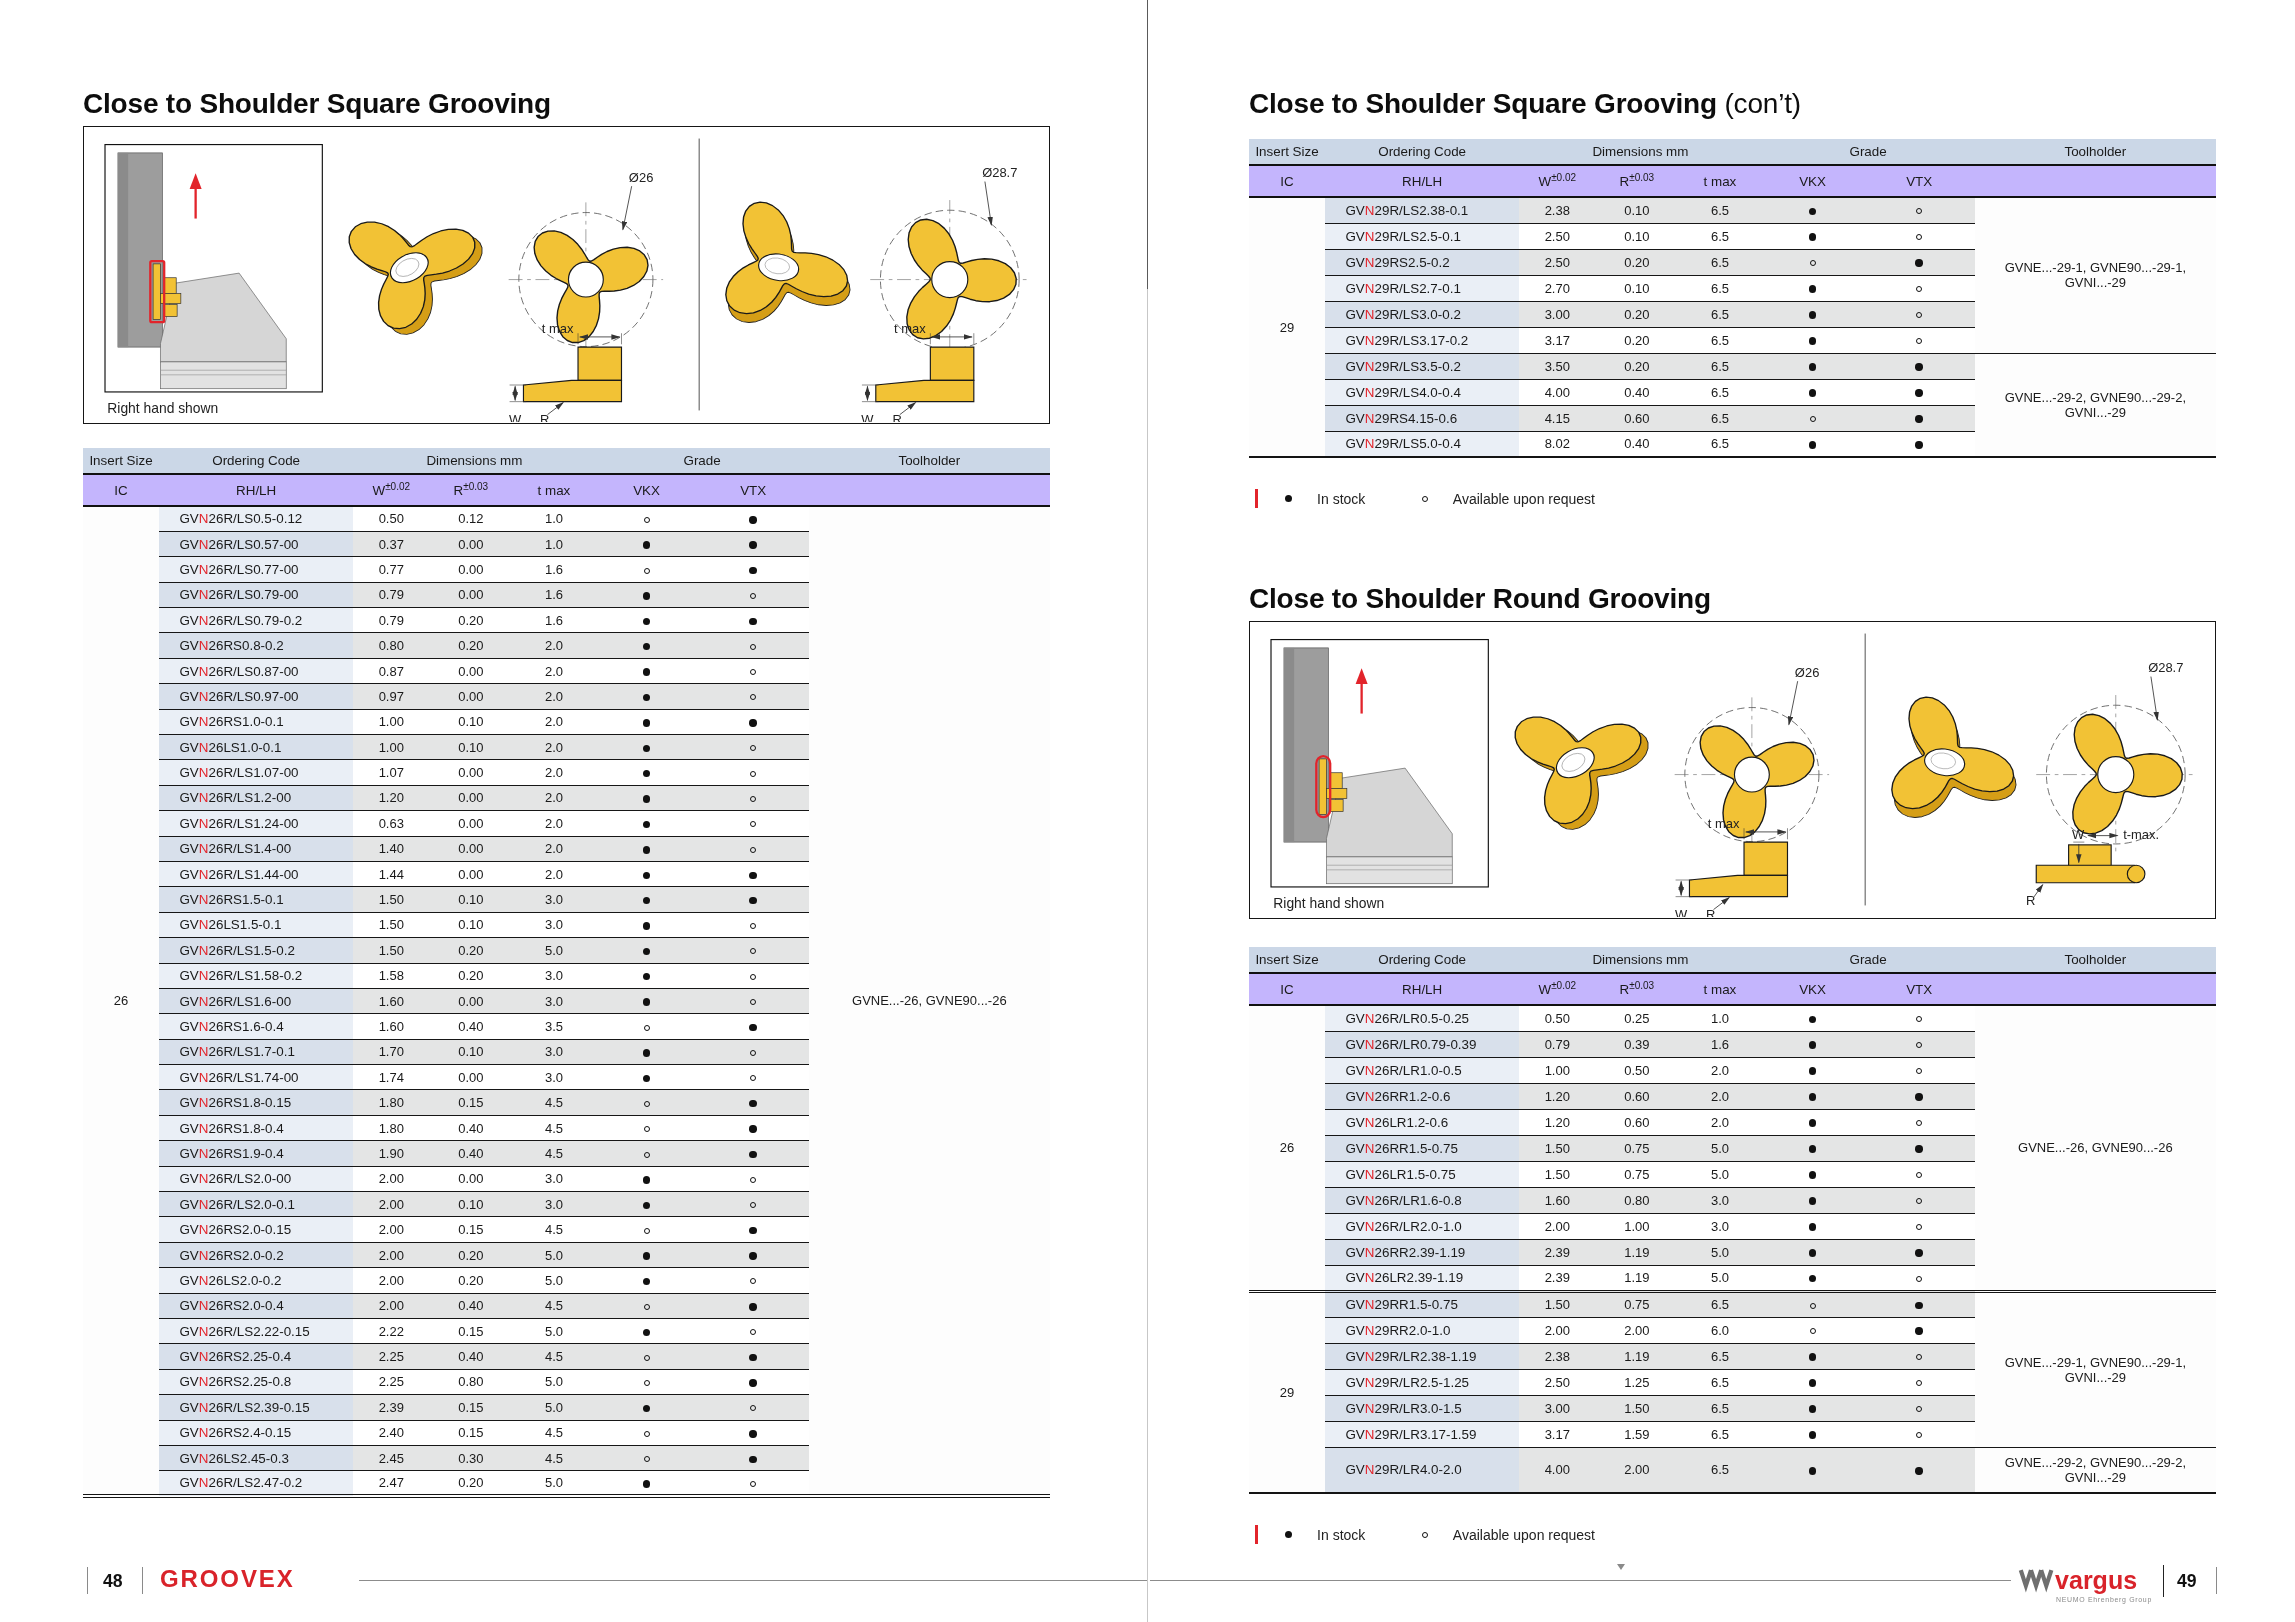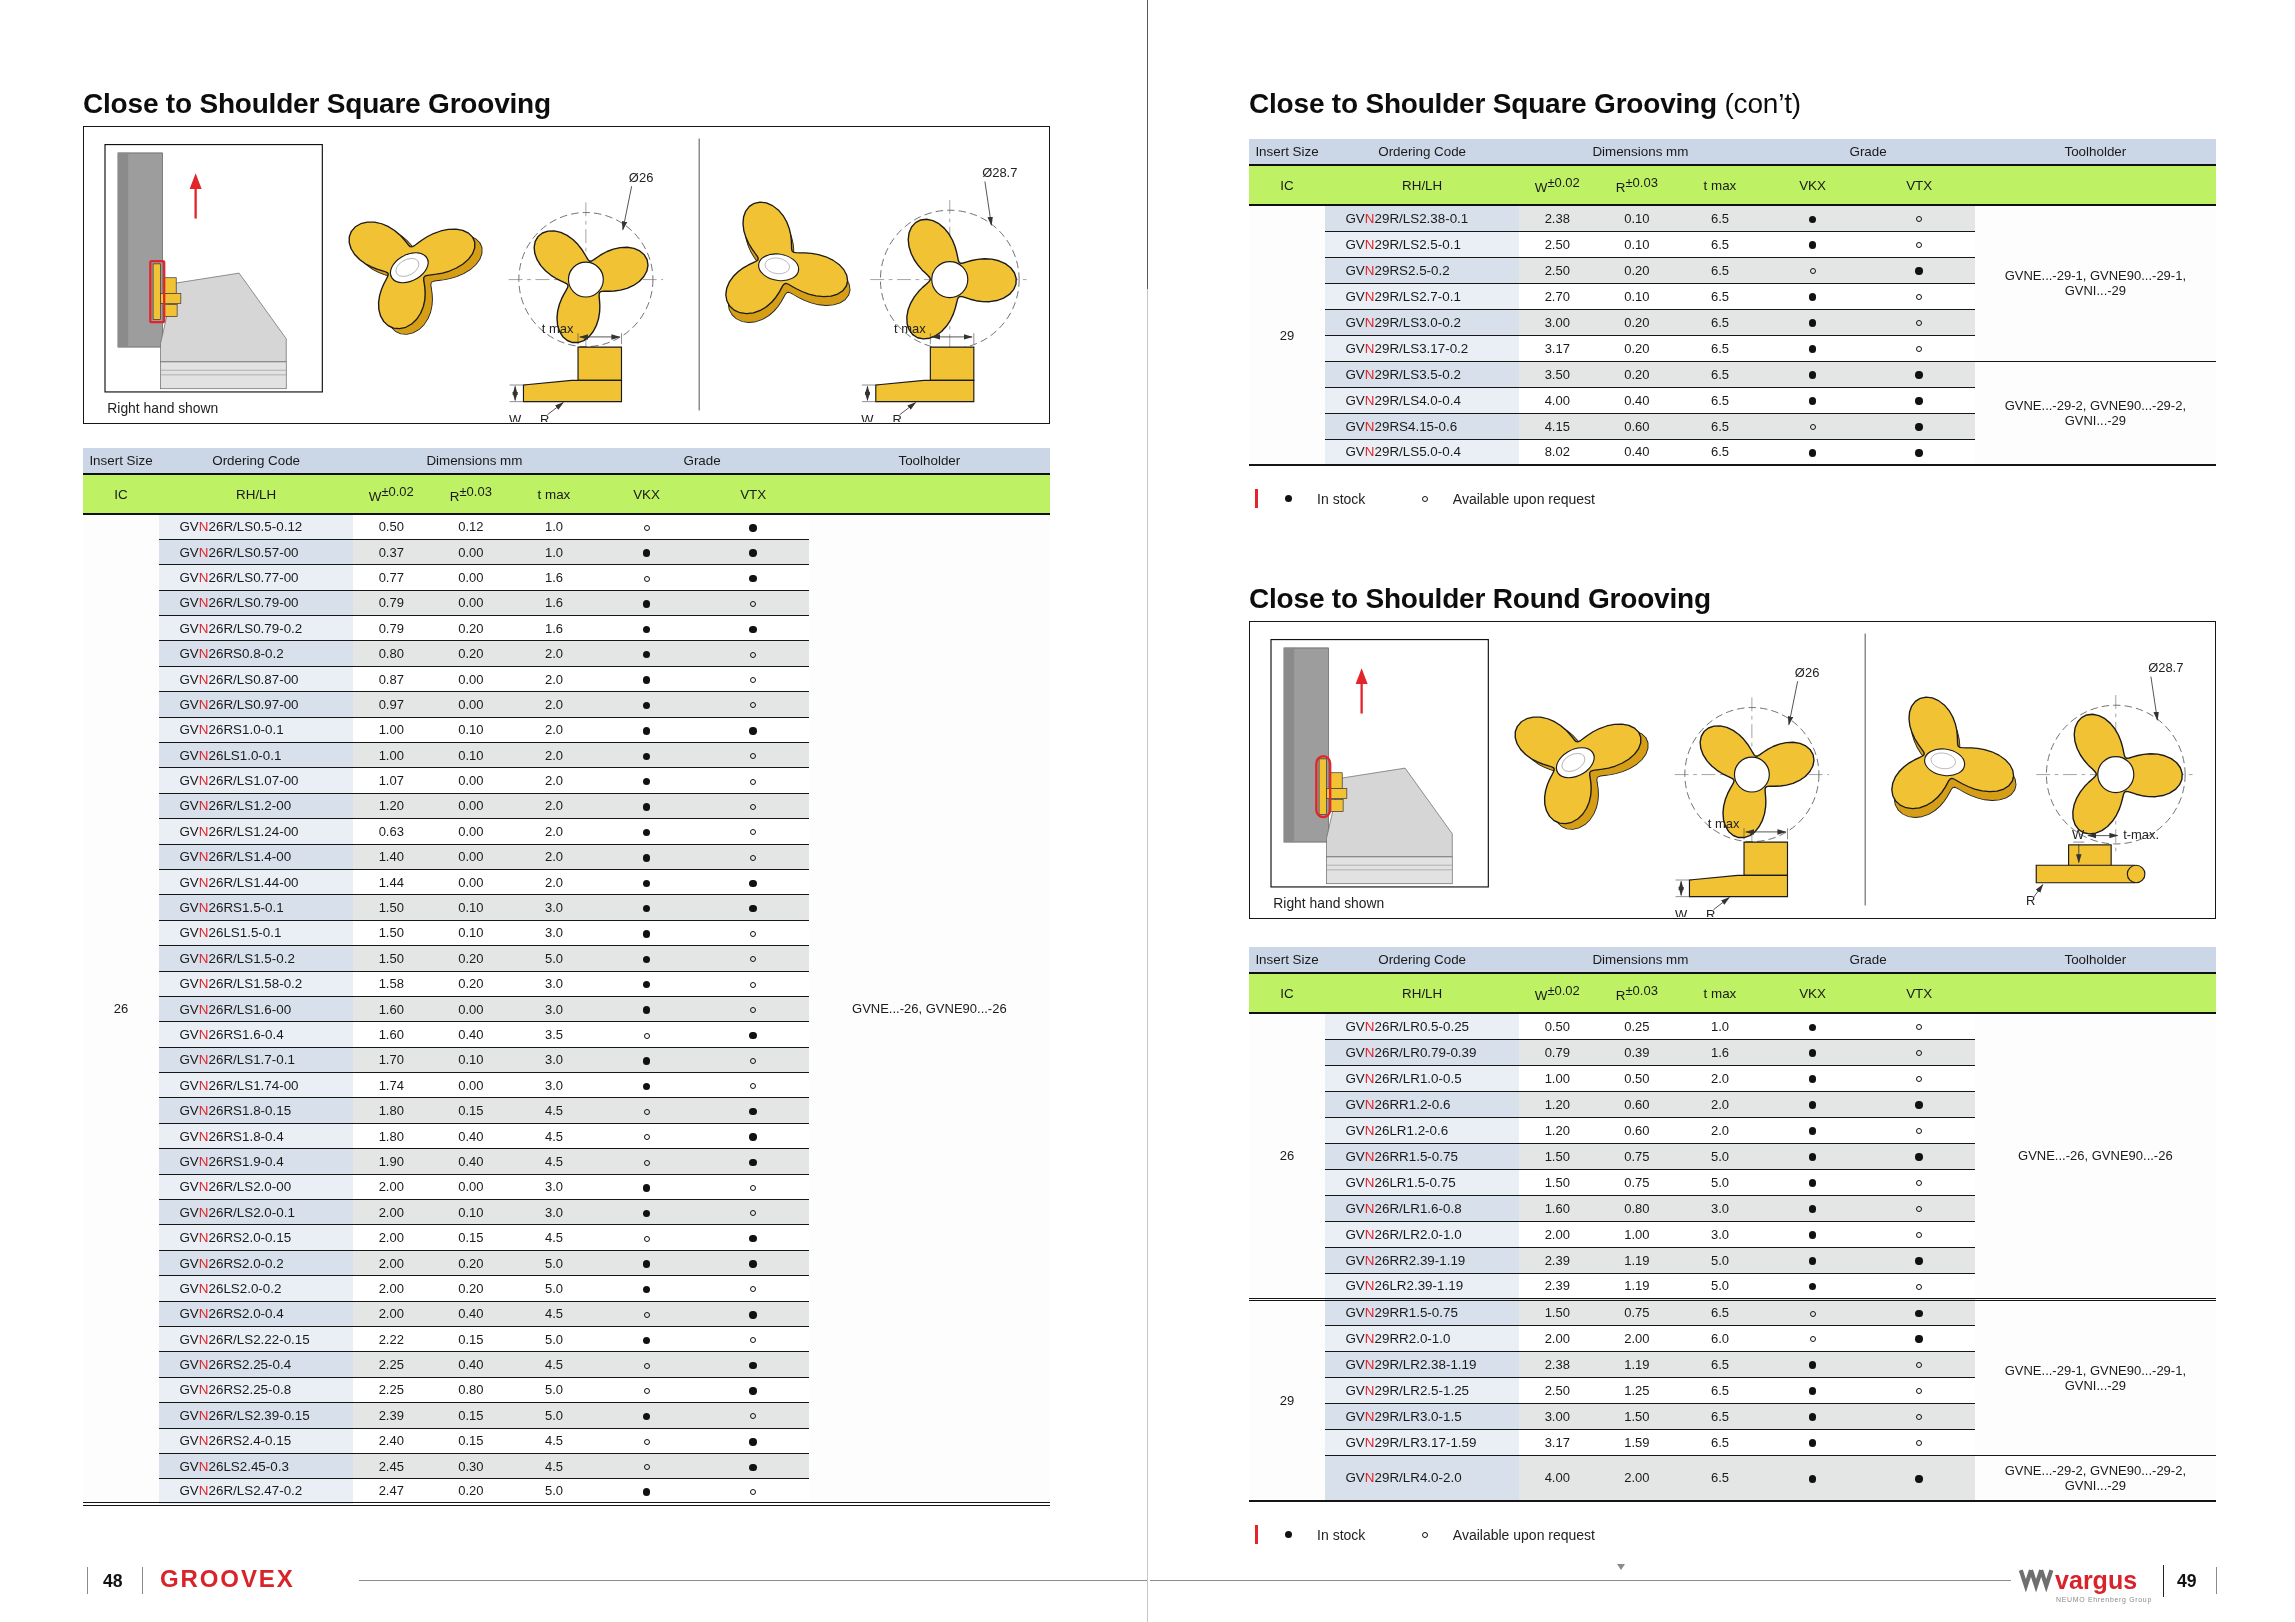--- a/index.html
+++ b/index.html
@@ -15,23 +15,23 @@
   
   .figpanel{border:1.4px solid #161616;background:#fff;width:967px;height:298px;}
   svg text.dim{font-size:28px;fill:#222;}
   svg text.cap{font-size:30px;fill:#222;}
   svg .dline{stroke:#333;stroke-width:1.8;fill:none;}
   svg .dlineT{stroke:#333;stroke-width:1.2;fill:none;}
   
   table.cat{border-collapse:collapse;table-layout:fixed;width:967px;}
   table.cat th,table.cat td{padding:0;text-align:center;vertical-align:middle;font-size:13px;color:#1a1a1a;}
   table.cat thead tr.top th{background:#cbd7e7;height:26px;font-weight:400;font-size:13.4px;border-bottom:2.3px solid #111;}
-  table.cat thead tr.sub th{background:#bef264;height:40px;font-weight:400;font-size:13.4px;border-bottom:2.3px solid #111;}
+  table.cat thead tr.sub th{background:#c4b5fd;height:32px;font-weight:400;font-size:13.4px;border-bottom:2.3px solid #111;}
   table.cat thead th.gradecell{background:#b3b7ba;font-weight:700;font-size:14.3px;}
-  table.cat thead sup{font-size:13px;}
+  table.cat thead sup{font-size:10px;}
   table.cat.rh55 tbody td{height:25.4px;}
   table.cat.rh56 tbody td{height:26px;}
   tbody tr.w{background:#ffffff;}
   tbody tr.g{background:#e4e5e5;}
   tbody tr.w td.code{background:#eaeff6;}
   tbody tr.g td.code{background:#d8e0eb;}
   tbody td.code{text-align:left;padding-left:20.4px;font-size:13.4px;}
   tbody td.iccell,tbody td.thcell{background:#fdfdfd;font-size:13px;padding:0 6.5px;}
   tbody tr td.m{border-top:0.9px solid #161616;}
   tbody tr.first td.m{border-top:none;}

